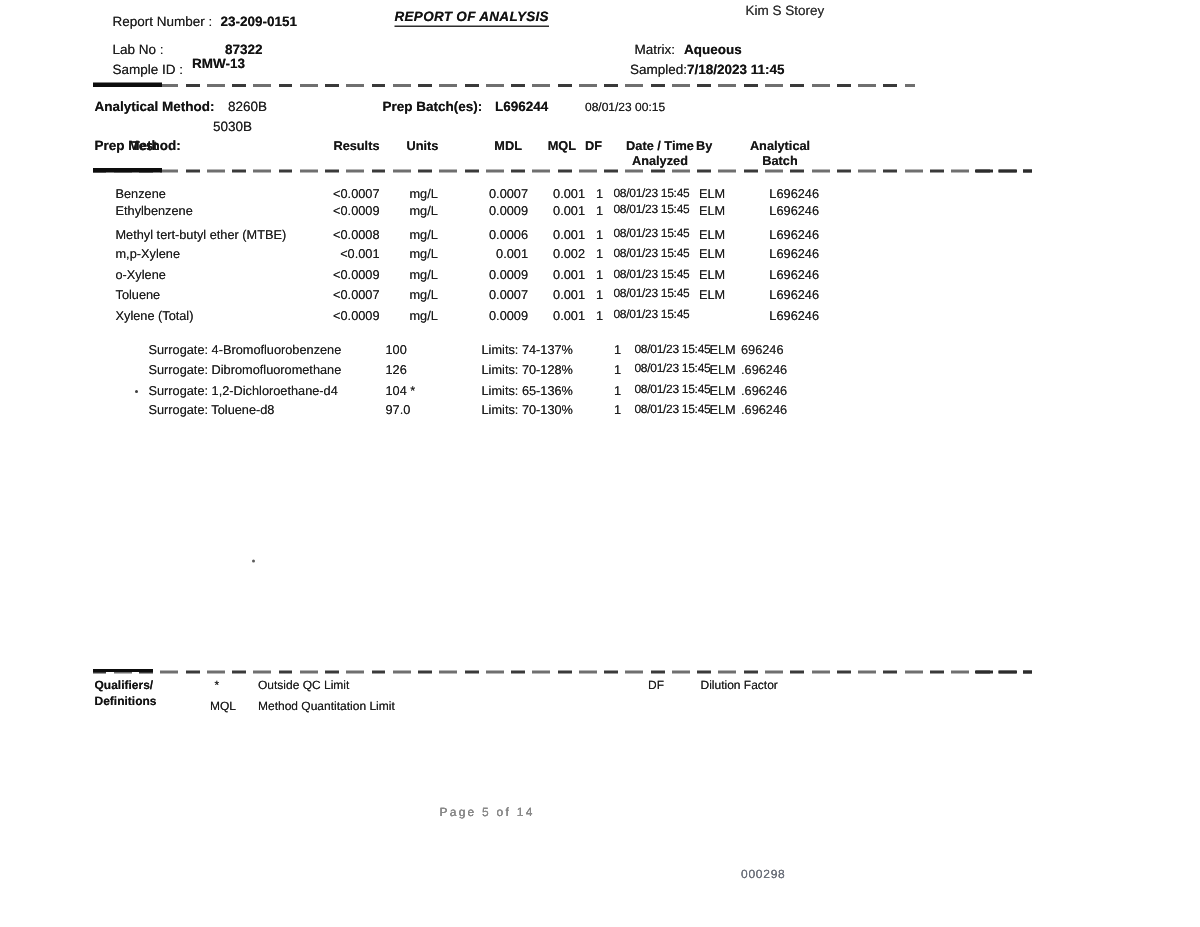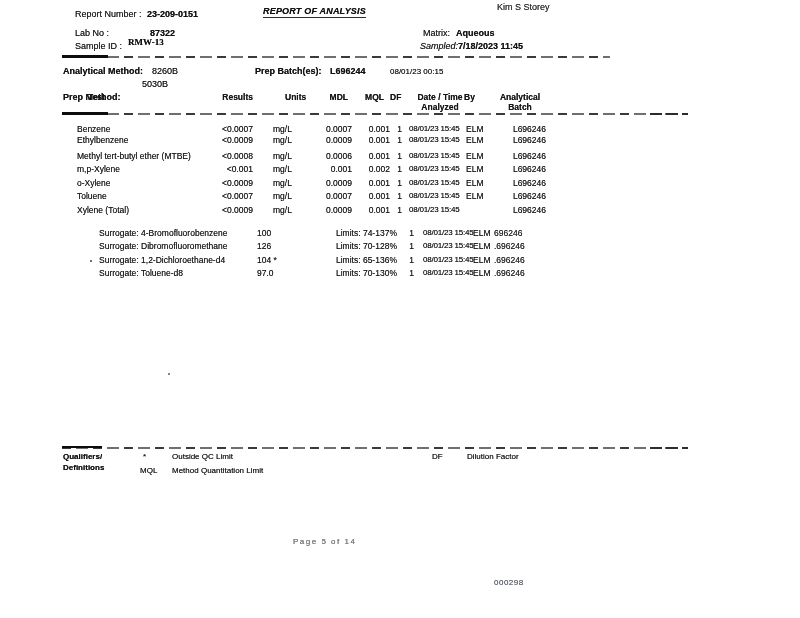--- a/index.html
+++ b/index.html
@@ -26,21 +26,21 @@
   .cu{left:273px;}
   .cmdl{left:300px;width:52px;text-align:right;}
   .cmql{left:352px;width:38px;text-align:right;}
   .cdf{left:390px;width:12px;text-align:right;}
   .cdate{left:409px;font-size:8px;letter-spacing:-.2px;}
   .cby{left:466px;}
   .cbatch{left:498px;width:48px;text-align:right;}
   
   .sname{left:99px;}
   .sval{left:257px;}
-  .slim{left:336px;}
+  .slim{left:321px;}
   .sdf{left:402px;width:12px;text-align:right;}
   .sdate{left:423px;font-size:8px;letter-spacing:-.2px;}
   .sby{left:473px;}
   .sbatch{left:494px;width:36px;text-align:left;color:#2a2a2a;}
   .hdr{font-weight:bold;font-size:8.5px;color:#161616;}
   .dot{position:absolute;width:2px;height:2px;background:#3d3d3d;border-radius:50%;}
   .pageno{color:#8d8d8d;letter-spacing:1.5px;}
   .docno{color:#6d7380;font-size:8px;letter-spacing:.5px;}
 </style>
 </head>
@@ -49,40 +49,40 @@
 <div class="page">
 
   <span class="t" style="left:75px;top:9px;">Report Number :</span>
   <span class="t b" style="left:147px;top:9px;">23-209-0151</span>
   <span class="t b" style="left:263px;top:6px;font-style:italic;letter-spacing:.2px;border-bottom:1px solid #2e2e2e;padding-bottom:1px;">REPORT OF ANALYSIS</span>
   <span class="t" style="left:497px;top:2px;color:#333;">Kim S Storey</span>
 
   <span class="t" style="left:75px;top:28px;">Lab No :</span>
   <span class="t b" style="left:130px;top:28px;padding-left:20px;">87322</span>
   <span class="t" style="left:75px;top:41px;">Sample ID :</span>
-  <span class="t b" style="left:128px;top:37px;font-family:Liberation Serif, serif;">RMW-13</span>
+  <span class="t b" style="left:128px;top:37px;">RMW-13</span>
 
   <span class="t" style="left:423px;top:28px;">Matrix:</span>
   <span class="t b" style="left:456px;top:28px;">Aqueous</span>
-  <span class="t" style="left:420px;top:41px;font-style:italic;">Sampled:</span>
+  <span class="t" style="left:420px;top:41px;">Sampled:</span>
   <span class="t b" style="left:458px;top:41px;">7/18/2023 11:45</span>
 
   <div class="rule" style="left:62px;top:56px;width:548px;"></div>
 
   <span class="t b" style="left:63px;top:66px;">Analytical Method:</span>
   <span class="t" style="left:152px;top:66px;">8260B</span>
   <span class="t b" style="left:255px;top:66px;">Prep Batch(es):</span>
   <span class="t b" style="left:330px;top:66px;">L696244</span>
   <span class="t sm" style="left:390px;top:67px;">08/01/23 00:15</span>
   <span class="t b" style="left:63px;top:92px;">Prep Method:</span>
   <span class="t" style="left:142px;top:79px;">5030B</span>
 
   <span class="t hdr" style="left:88px;top:92px;">Test</span>
   <span class="t hdr" style="left:198px;top:92px;width:55px;text-align:right;">Results</span>
-  <span class="t hdr" style="left:285px;top:92px;">Units</span>
+  <span class="t hdr" style="left:271px;top:92px;">Units</span>
   <span class="t hdr" style="left:300px;top:92px;width:48px;text-align:right;">MDL</span>
   <span class="t hdr" style="left:352px;top:92px;width:32px;text-align:right;">MQL</span>
   <span class="t hdr" style="left:390px;top:92px;">DF</span>
   <span class="t hdr" style="left:406px;top:92px;width:68px;text-align:center;">Date / Time</span>
   <span class="t hdr" style="left:406px;top:102px;width:68px;text-align:center;">Analyzed</span>
   <span class="t hdr" style="left:464px;top:92px;">By</span>
   <span class="t hdr" style="left:492px;top:92px;width:56px;text-align:center;">Analytical</span>
   <span class="t hdr" style="left:492px;top:102px;width:56px;text-align:center;">Batch</span>
 
   <div class="rule cap-right" style="left:62px;top:113px;width:626px;"></div>

